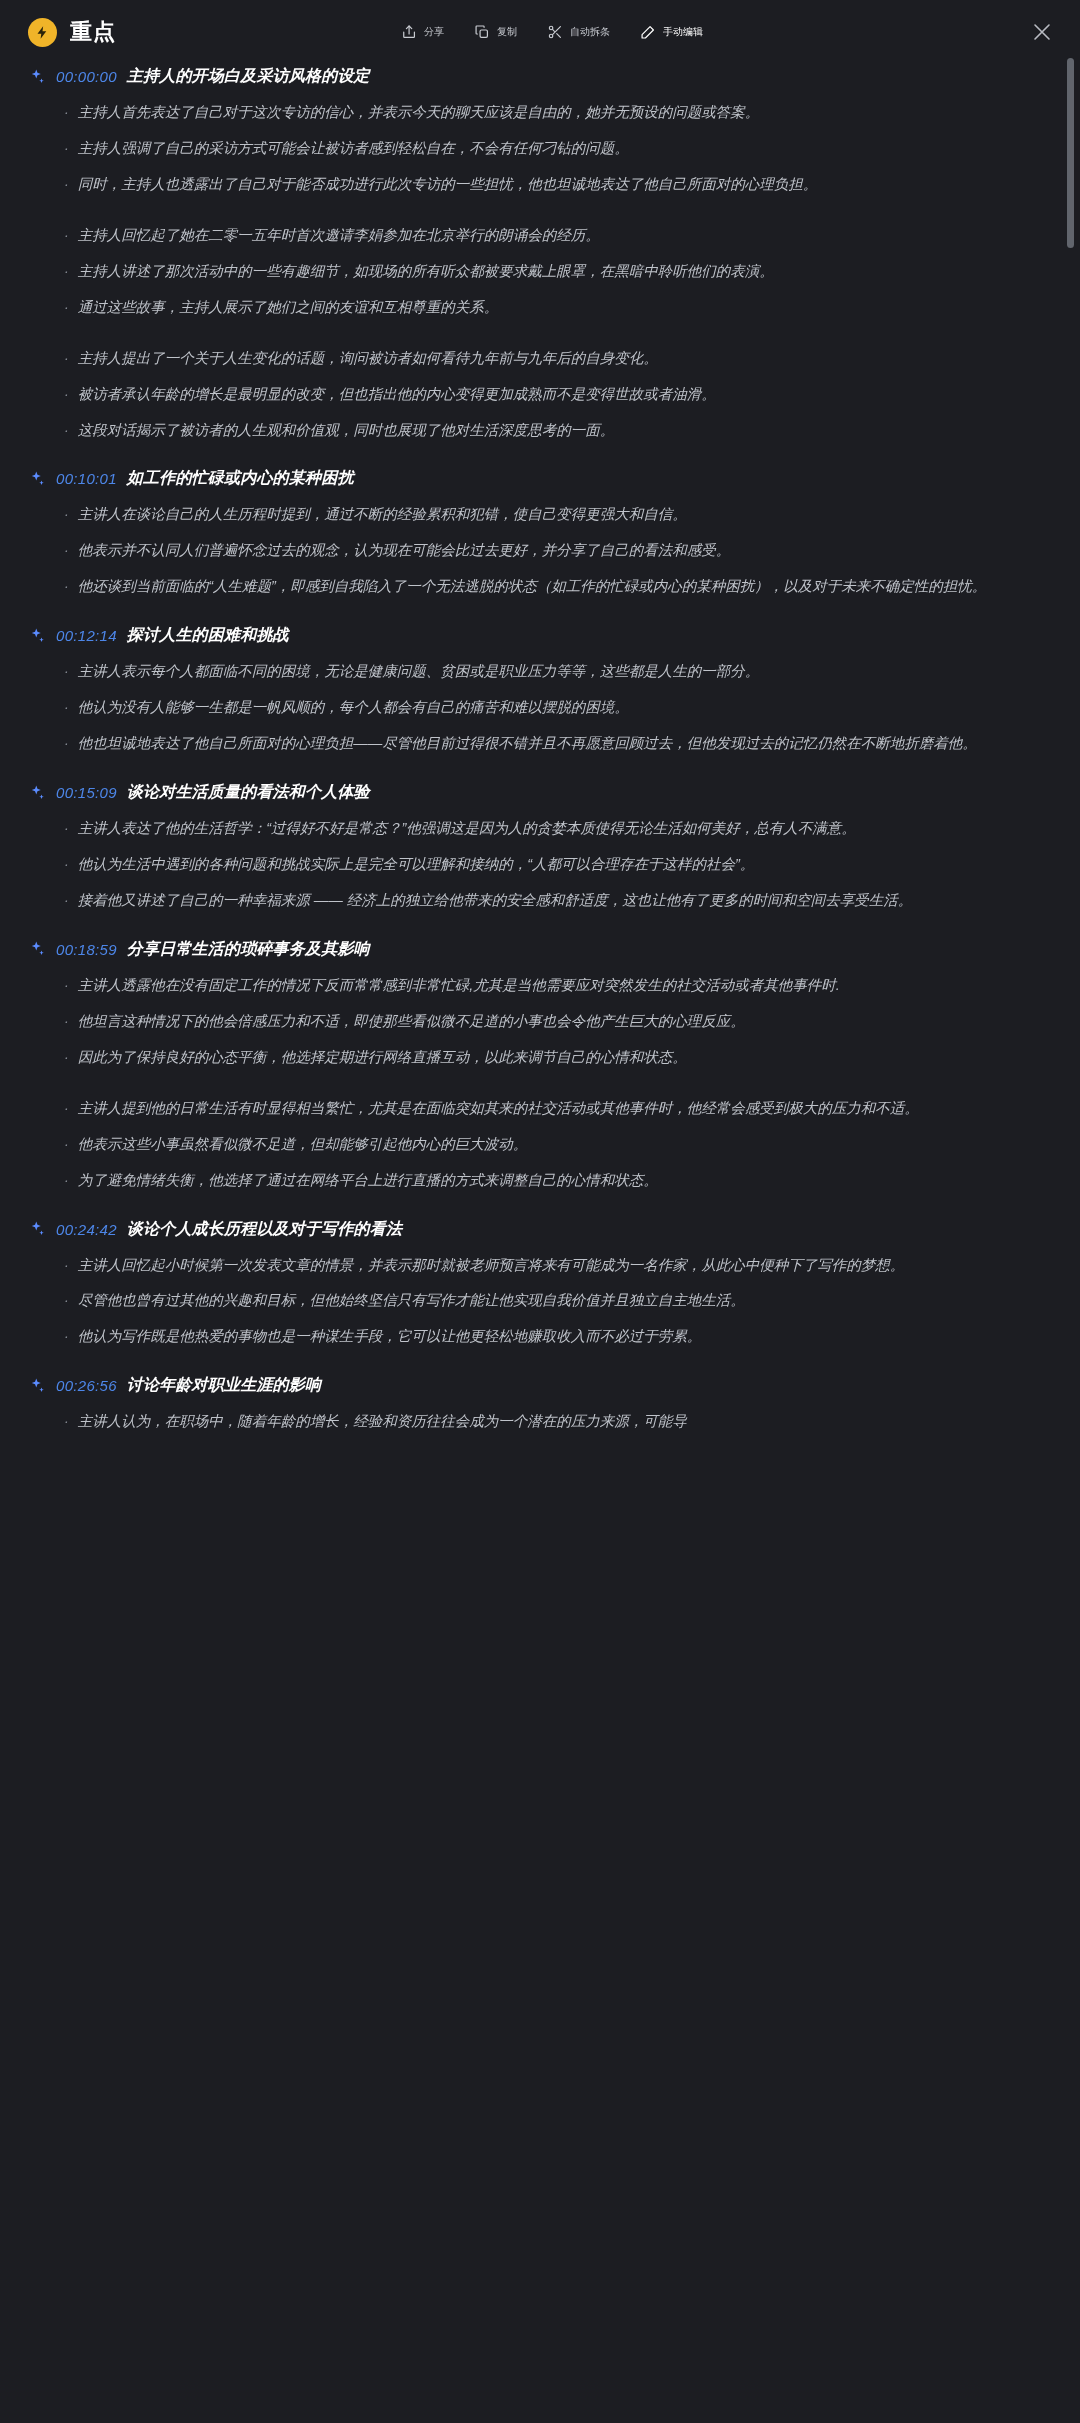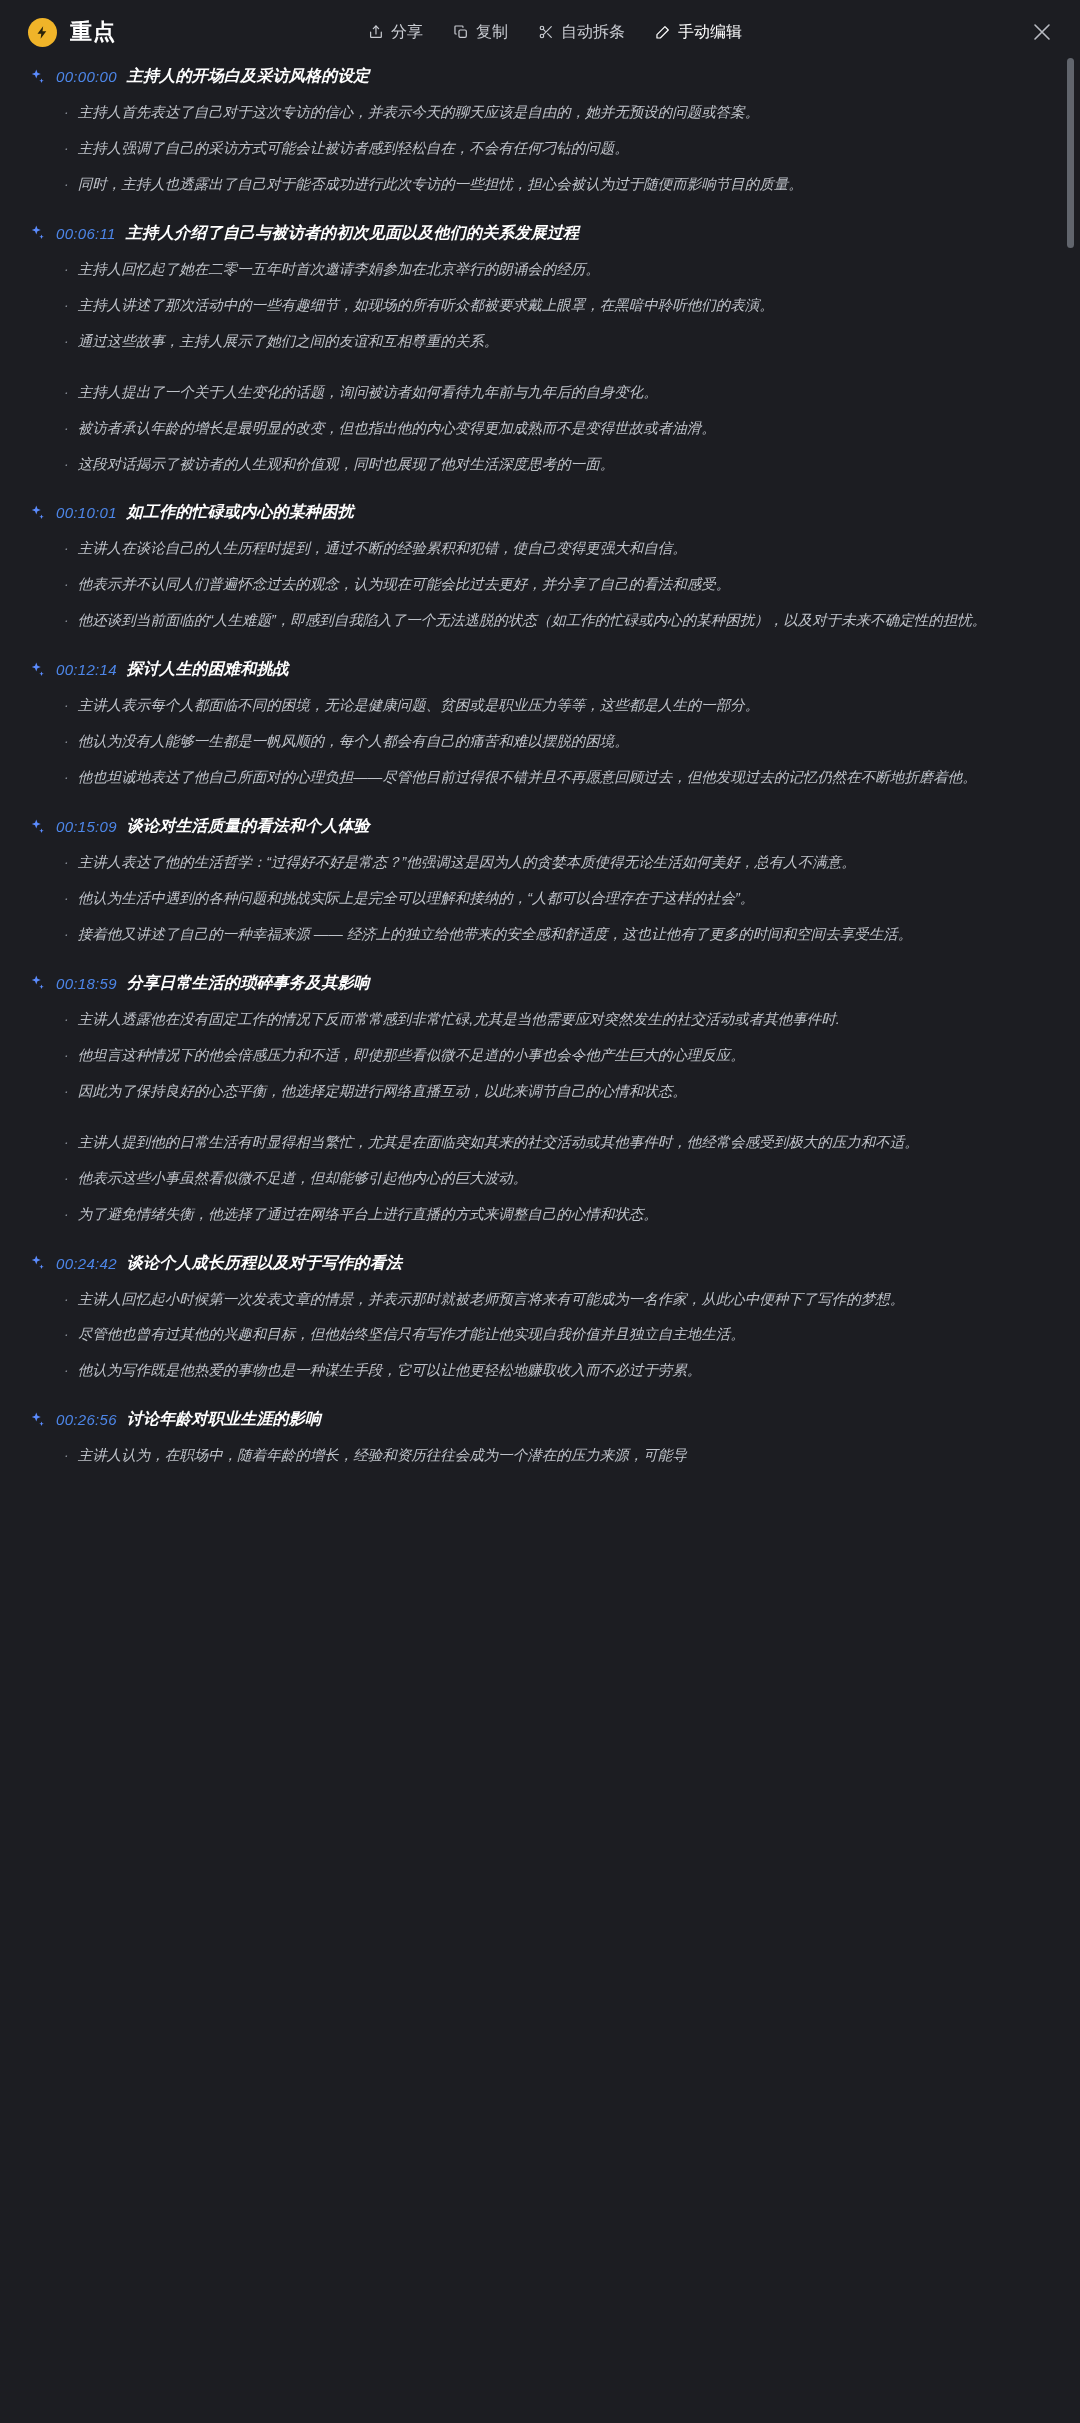--- a/index.html
+++ b/index.html
@@ -49,21 +49,21 @@
     left: 50%;
     transform: translateX(-46%);
     display: flex;
     align-items: center;
     gap: 30px;
   }
   .hbtn {
     display: flex;
     align-items: center;
     gap: 7px;
-    font-size: 16px;
+    font-size: 10px;
     color: #c9ccd2;
     cursor: pointer;
     white-space: nowrap;
   }
   .hbtn .ic { display: inline-flex; align-items: center; }
   .hbtn.active { color: #ffffff; }
   .close-btn {
     position: absolute;
     right: 26px;
     top: 50%;
@@ -219,33 +219,25 @@
         <div class="bullet">
           <span class="dot">·</span>
           <span class="txt">主持人首先表达了自己对于这次专访的信心，并表示今天的聊天应该是自由的，她并无预设的问题或答案。</span>
         </div>
         <div class="bullet">
           <span class="dot">·</span>
           <span class="txt">主持人强调了自己的采访方式可能会让被访者感到轻松自在，不会有任何刁钻的问题。</span>
         </div>
         <div class="bullet">
           <span class="dot">·</span>
-          <span class="txt">同时，主持人也透露出了自己对于能否成功进行此次专访的一些担忧，担心会被认为过于随便而影响节目的质量。</span>
-        </div>
-      </div>
-    </div>
-    <div class="section">
-      <div class="sec-head">
-        <span class="spark"><svg width="18" height="18" viewBox="0 0 24 24" fill="currentColor" aria-hidden="true">
-            <path d="M11 2l1.6 4.2L17 8l-4.4 1.8L11 14l-1.6-4.2L5 8l4.4-1.8L11 2z"></path>
-            <path d="M18 14l.9 2.3L21 17l-2.1.8L18 20l-.9-2.2L15 17l2.1-.7L18 14z"></path>
-          </svg></span>
-        <span class="timestamp">00:06:11</span>
-        <span class="sec-title">主持人介绍了自己与被访者的初次见面以及他们的关系发展过程</span>
-      </div>
+          <span class="txt">同时，主持人也透露出了自己对于能否成功进行此次专访的一些担忧，他也坦诚地表达了他自己所面对的心理负担。</span>
+        </div>
+      </div>
+    </div>
+    <div class="section">
       <div class="bullets">
         <div class="bullet">
           <span class="dot">·</span>
           <span class="txt">主持人回忆起了她在二零一五年时首次邀请李娟参加在北京举行的朗诵会的经历。</span>
         </div>
         <div class="bullet">
           <span class="dot">·</span>
           <span class="txt">主持人讲述了那次活动中的一些有趣细节，如现场的所有听众都被要求戴上眼罩，在黑暗中聆听他们的表演。</span>
         </div>
         <div class="bullet">

